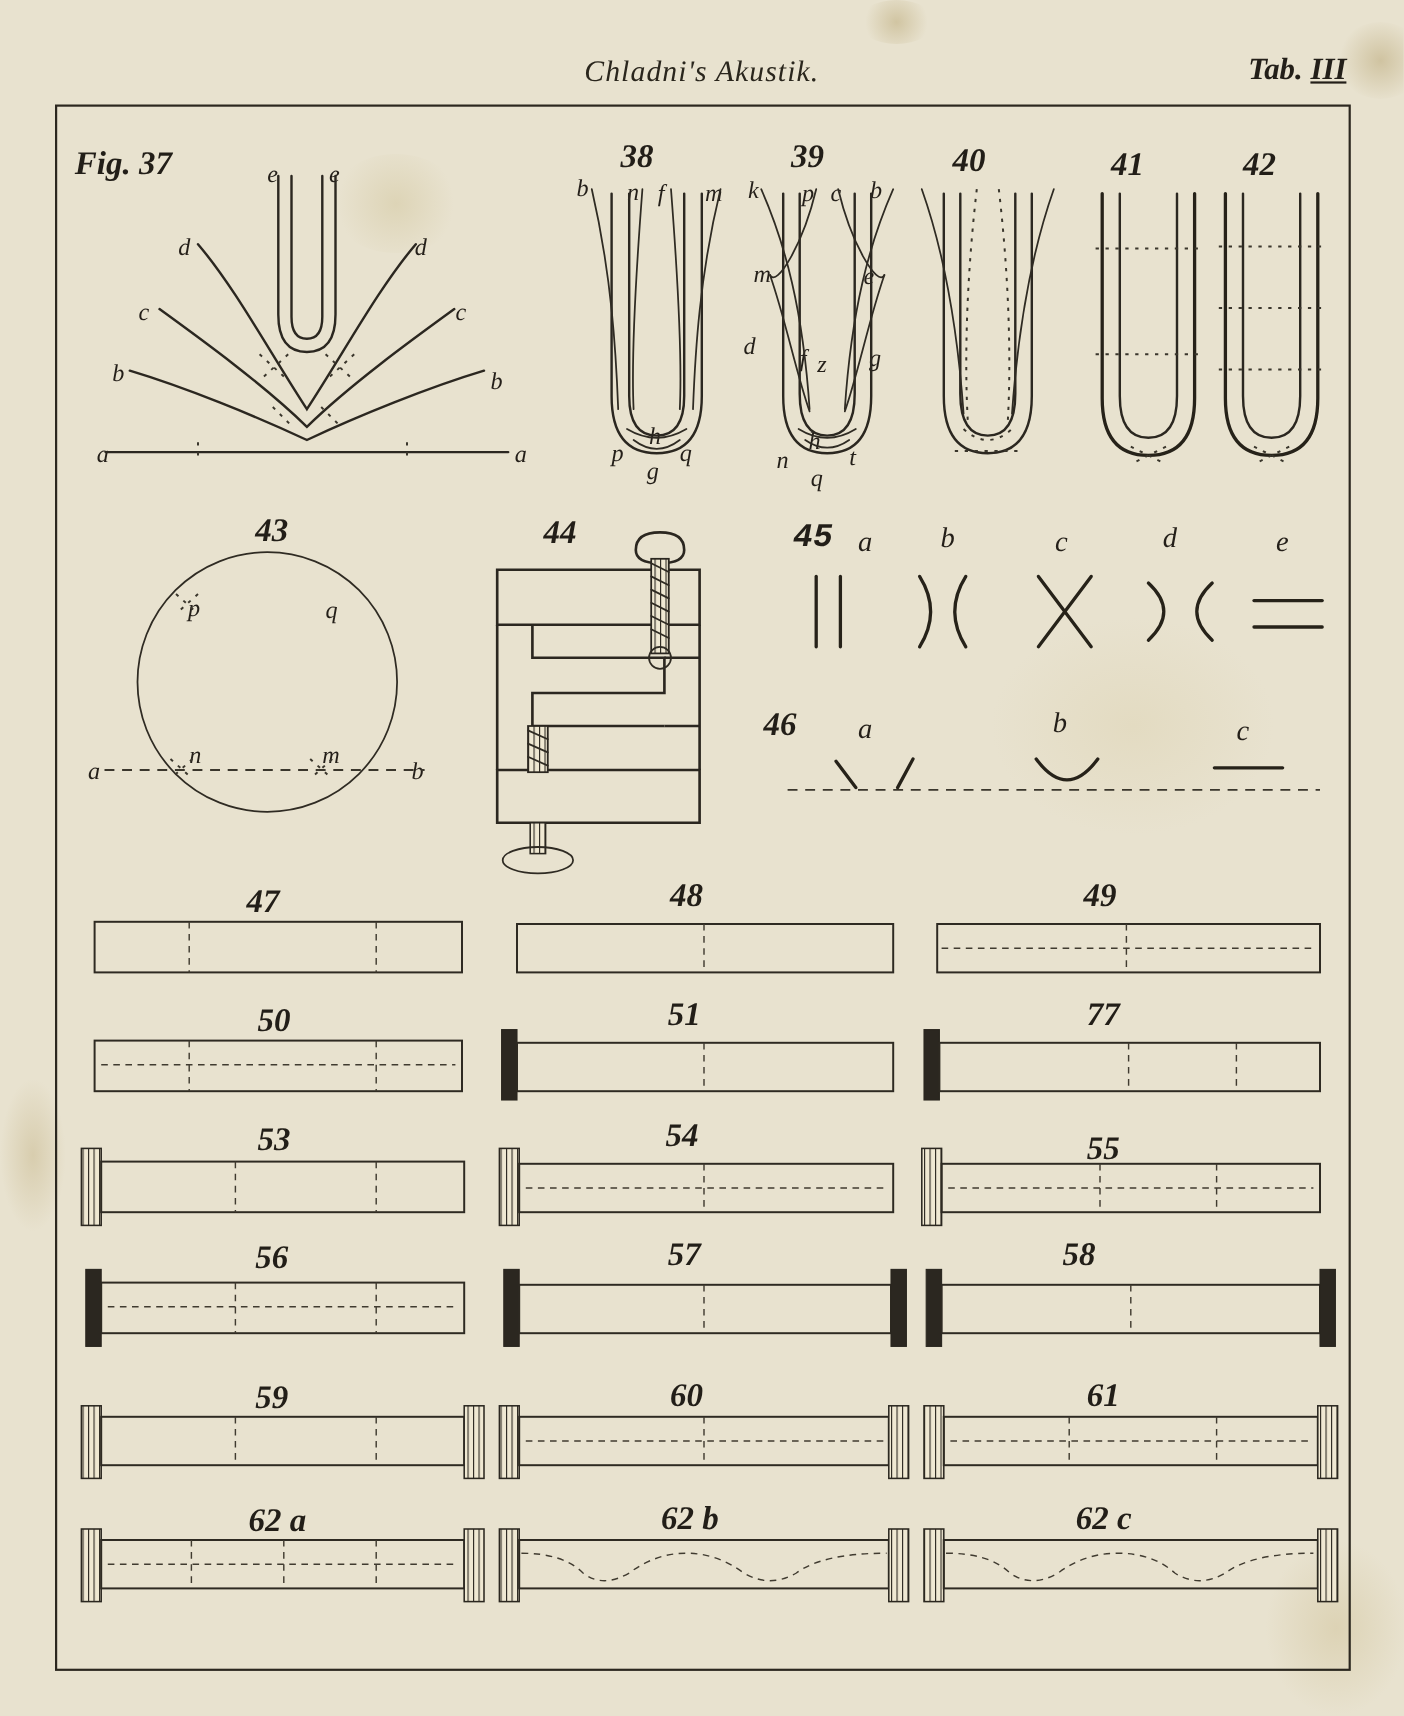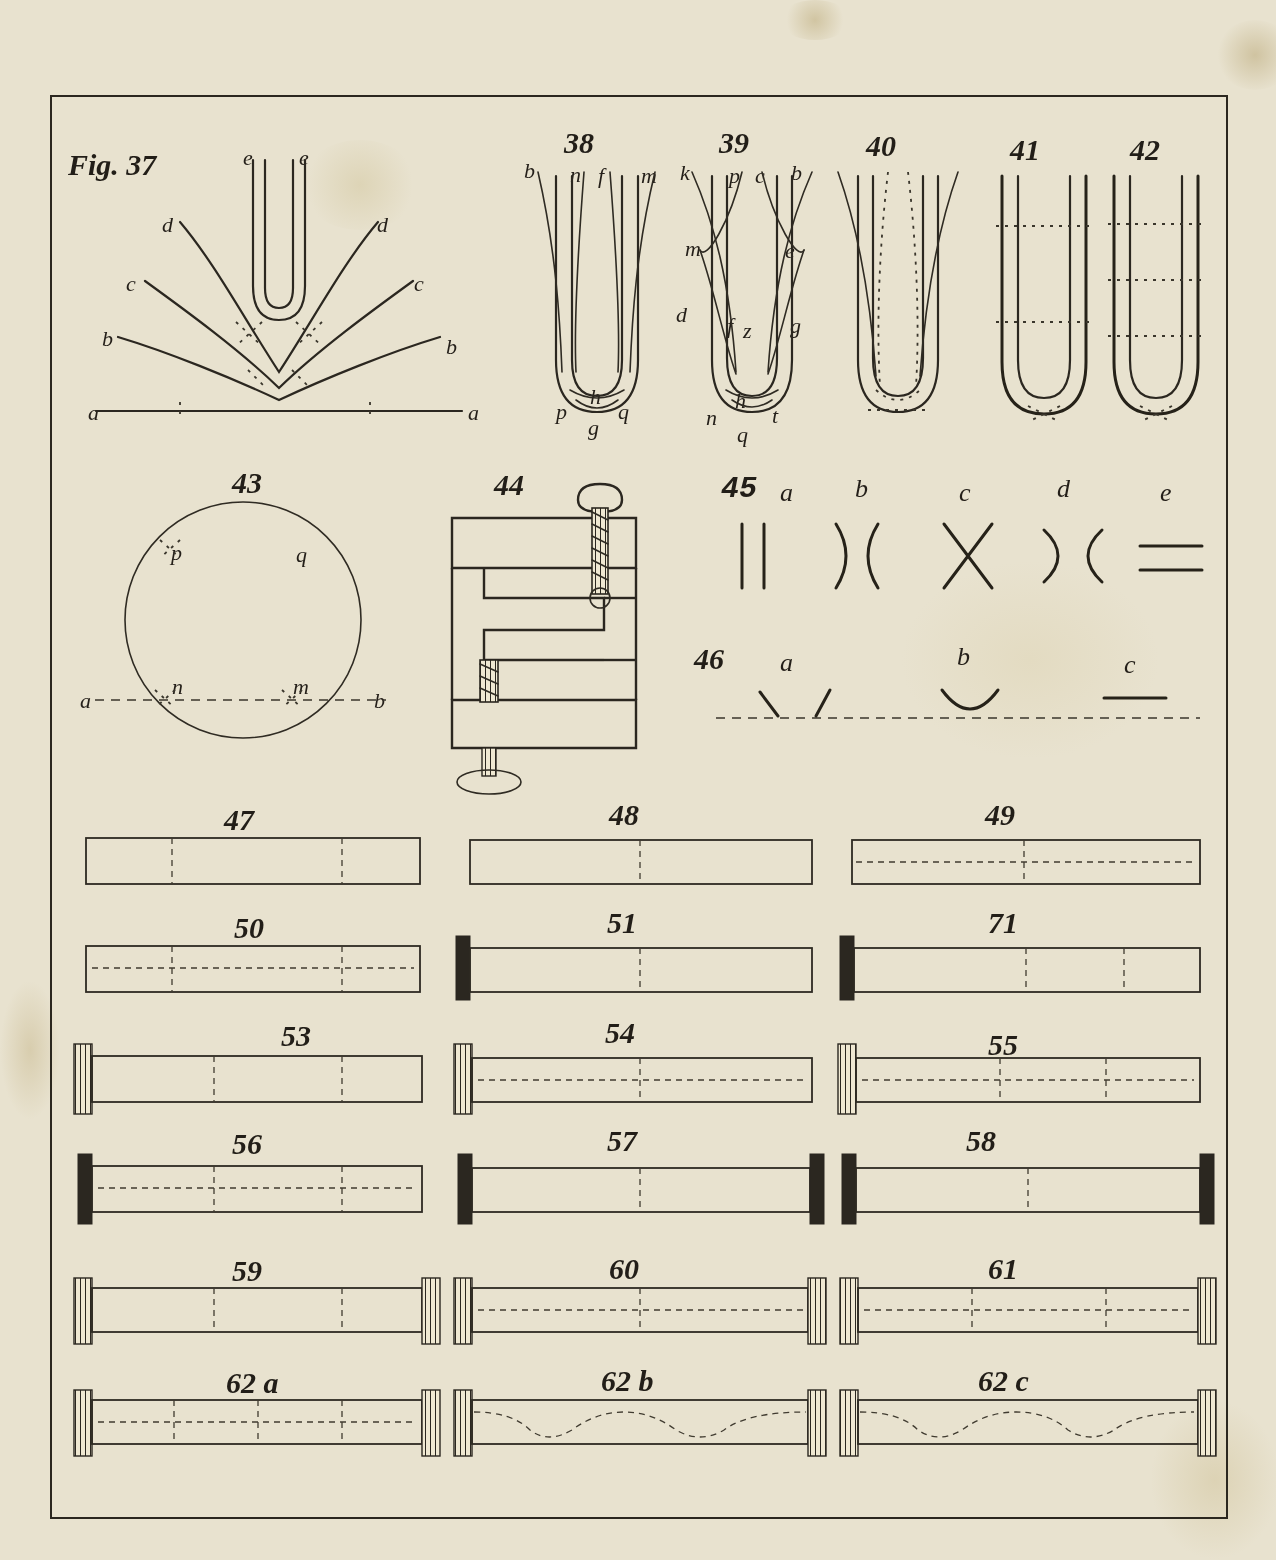--- a/index.html
+++ b/index.html
@@ -88,24 +88,31 @@
 
 <div class="paper-stain" style="left:780px;top:0px;width:70px;height:40px;background:radial-gradient(circle,#c9bb93 0%,rgba(201,187,147,0) 70%);opacity:.75;"></div>
 <div class="paper-stain" style="left:1215px;top:20px;width:80px;height:70px;background:radial-gradient(circle,#c5b68d 0%,rgba(197,182,141,0) 70%);opacity:.7;"></div>
 <div class="paper-stain" style="left:300px;top:140px;width:120px;height:90px;background:radial-gradient(circle,#d6cba6 0%,rgba(214,203,166,0) 70%);opacity:.6;"></div>
 <div class="paper-stain" style="left:0px;top:980px;width:60px;height:140px;background:radial-gradient(ellipse,#cdbf98 0%,rgba(205,191,152,0) 70%);opacity:.6;"></div>
 <div class="paper-stain" style="left:900px;top:560px;width:260px;height:200px;background:radial-gradient(ellipse,#ded4b4 0%,rgba(222,212,180,0) 70%);opacity:.5;"></div>
 <div class="paper-stain" style="left:1150px;top:1400px;width:130px;height:160px;background:radial-gradient(ellipse,#d3c69f 0%,rgba(211,198,159,0) 70%);opacity:.55;"></div>
 
 <div class="page">
 
+  <div class="header">
+    <div class="hdr-title">Chladni's Akustik.</div>
+    <div class="hdr-tab">
+      <span>Tab.</span>
+      <span class="romnum">III</span>
+    </div>
+  </div>
 
   <div class="frame"></div>
 
-  <div class="fignum" style="left:68px;top:132px;margin-top:16px;">
+  <div class="fignum" style="left:68px;top:132px;">
     <span>Fig.</span>
     <span>37</span>
   </div>
   <div class="fignum" style="left:564px;top:126px;">38</div>
   <div class="fignum" style="left:719px;top:126px;">39</div>
   <div class="fignum" style="left:866px;top:129px;">40</div>
   <div class="fignum" style="left:1010px;top:133px;">41</div>
   <div class="fignum" style="left:1130px;top:133px;">42</div>
 
   <div class="fignum" style="left:232px;top:466px;">43</div>
@@ -113,23 +120,23 @@
 
   <div class="fignum" style="left:721px;top:472px;font-family:Liberation Mono, monospace;">45</div>
   <div class="fignum" style="left:694px;top:642px;">46</div>
 
   <div class="fignum" style="left:224px;top:803px;">47</div>
   <div class="fignum" style="left:609px;top:798px;">48</div>
   <div class="fignum" style="left:985px;top:798px;">49</div>
 
   <div class="fignum" style="left:234px;top:911px;">50</div>
   <div class="fignum" style="left:607px;top:906px;">51</div>
-  <div class="fignum" style="left:988px;top:906px;">71</div>
-
-  <div class="fignum" style="left:234px;top:1019px;margin-left:47px;">53</div>
+  <div class="fignum" style="left:988px;top:906px;">77</div>
+
+  <div class="fignum" style="left:234px;top:1019px;">53</div>
   <div class="fignum" style="left:605px;top:1016px;">54</div>
   <div class="fignum" style="left:988px;top:1016px;margin-top:12px;">55</div>
 
   <div class="fignum" style="left:232px;top:1127px;">56</div>
   <div class="fignum" style="left:607px;top:1124px;">57</div>
   <div class="fignum" style="left:966px;top:1124px;">58</div>
 
   <div class="fignum" style="left:232px;top:1254px;">59</div>
   <div class="fignum" style="left:609px;top:1252px;">60</div>
   <div class="fignum" style="left:988px;top:1252px;text-align:right;">61</div>

